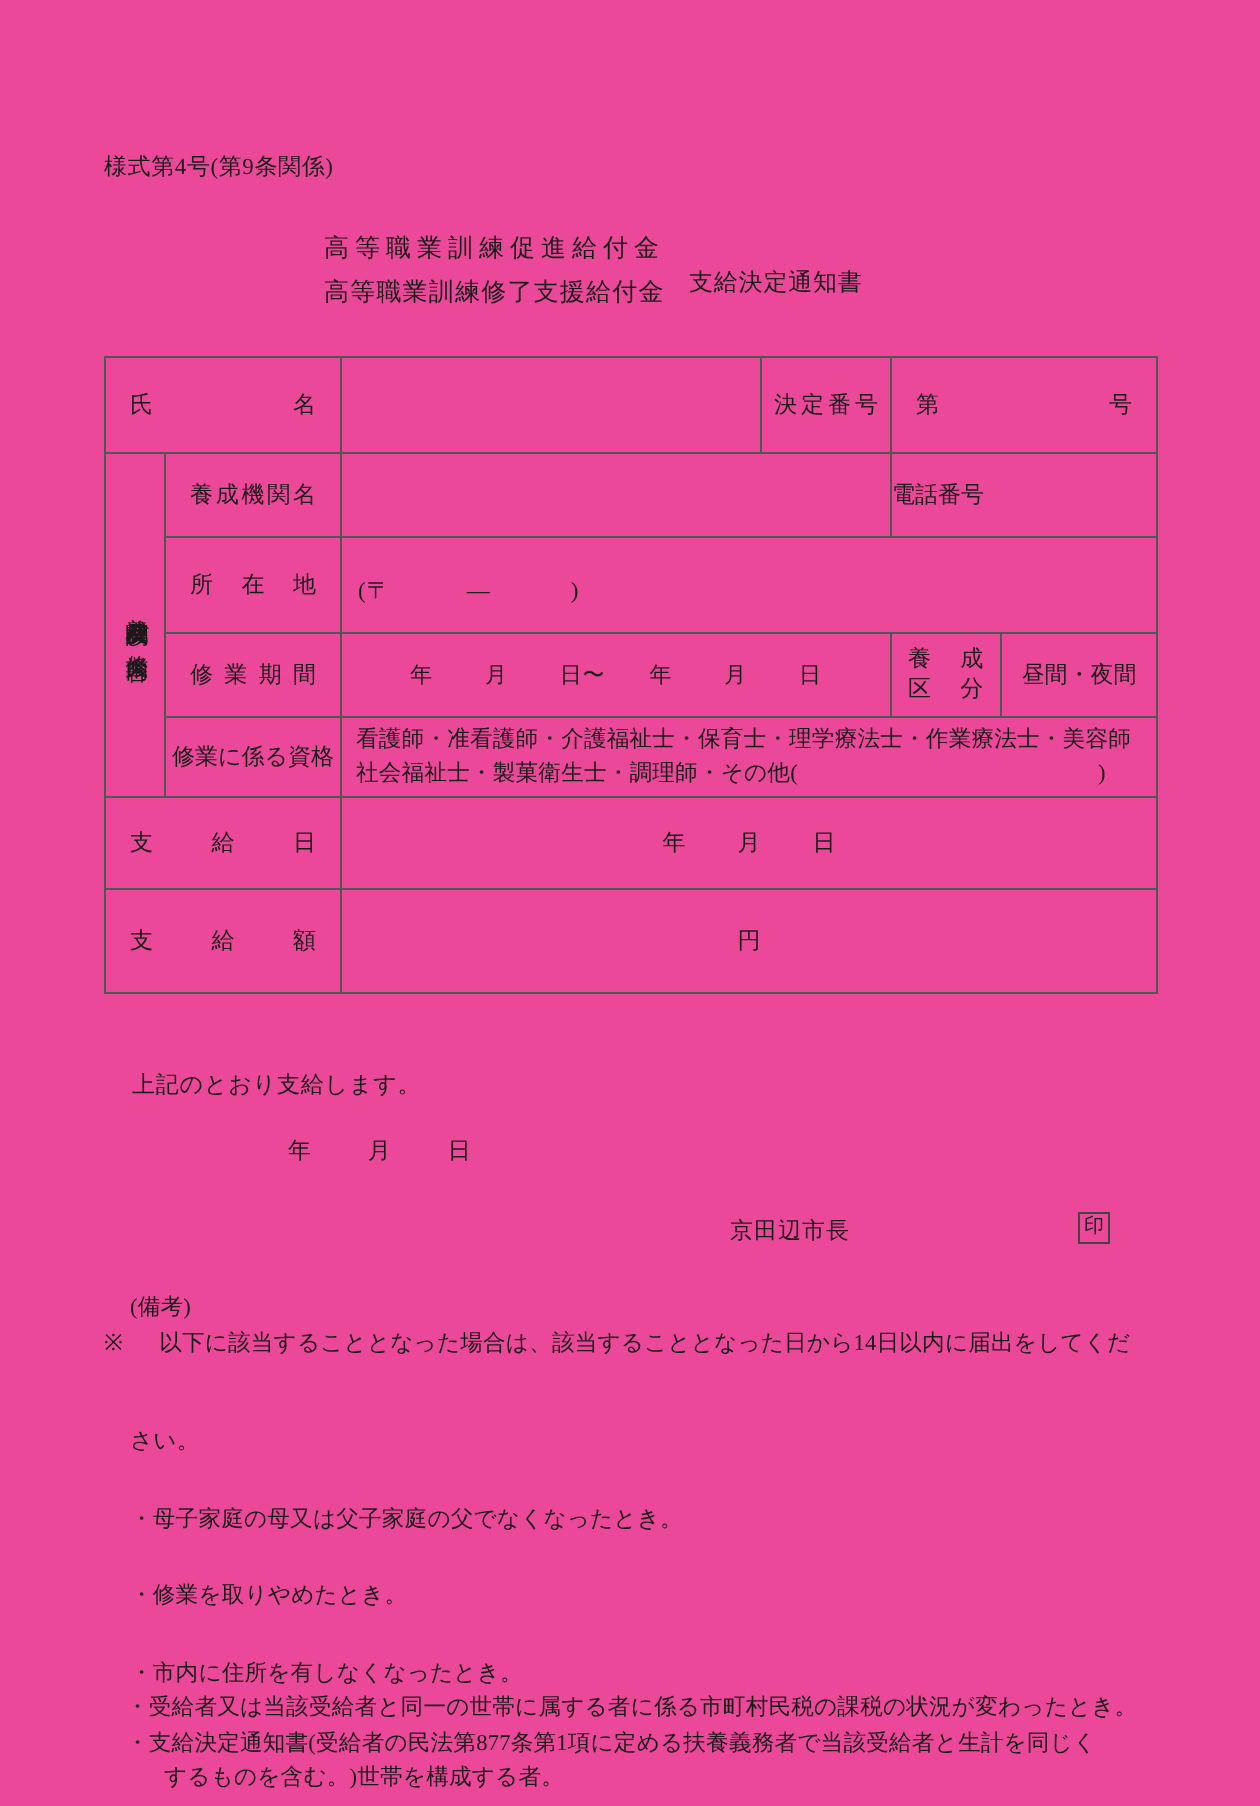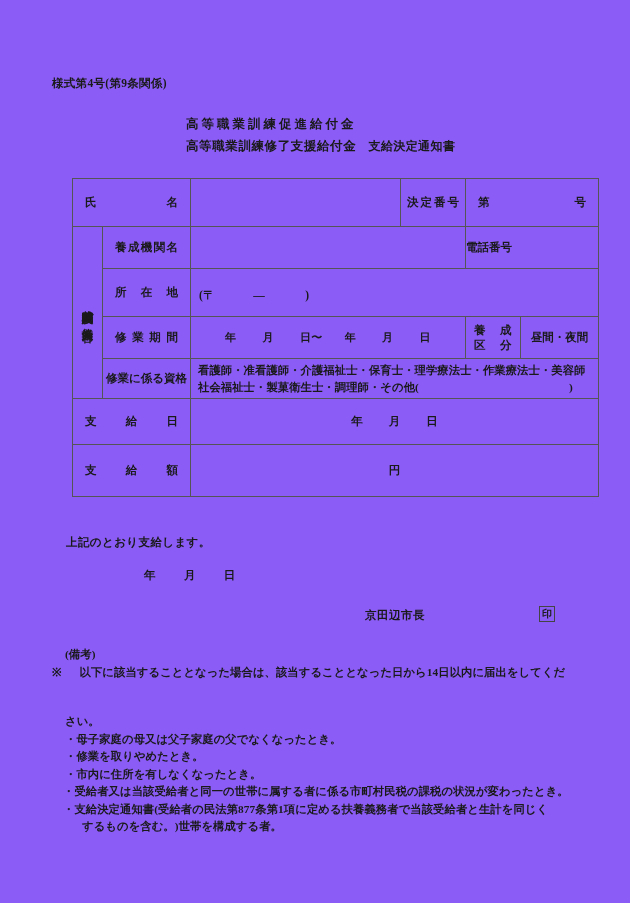--- a/index.html
+++ b/index.html
@@ -9,40 +9,39 @@
     background: #ffffff;
   }
   body {
     font-family: "Liberation Serif", "DejaVu Serif", serif;
     color: #1a1a1a;
   }
   .page {
     position: relative;
     width: 630px;
     height: 903px;
-    background: #8b5cf6;
+    background: #ec4899;
     overflow: hidden;
-    font-weight: bold;
   }
 
   
   .form-no {
     position: absolute;
     left: 52px;
     top: 76px;
     font-size: 11.5px;
     letter-spacing: 0.3px;
     white-space: nowrap;
   }
   .title-block {
     position: absolute;
-    left: 186px;
+    left: 162px;
     top: 116px;
     display: flex;
-    align-items: flex-end;
+    align-items: center;
     white-space: nowrap;
   }
   .title-lines {
     display: flex;
     flex-direction: column;
     gap: 5px;
   }
   .title-line1 {
     font-size: 12.5px;
     letter-spacing: 3.0px;
@@ -59,21 +58,20 @@
   }
 
   
   .form-table {
     position: absolute;
     left: 52px;
     top: 178px;
     width: 526px;
     border-collapse: collapse;
     table-layout: fixed;
-    margin-left: 20px;
   }
   .form-table td {
     border: 1px solid #555555;
     font-size: 11.5px;
     padding: 0;
     vertical-align: middle;
   }
   .lbl {
     text-align: center;
   }
@@ -220,20 +218,21 @@
   .note-star .ind {
     display: inline-block;
     width: 18px;
   }
   .note-cont {
     padding-left: 13px;
     margin-top: 32px;
   }
   .note-item {
     padding-left: 13px;
+    margin-top: 21px;
   }
   .note-item-tight {
     padding-left: 11px;
   }
   .note-wrap {
     padding-left: 30px;
   }
 </style>
 </head>
 <body>

